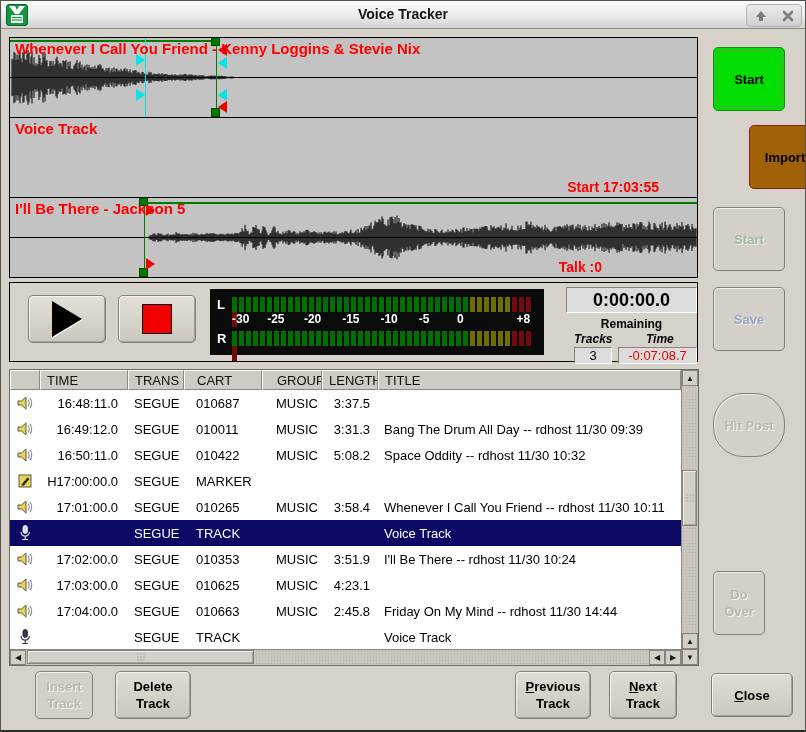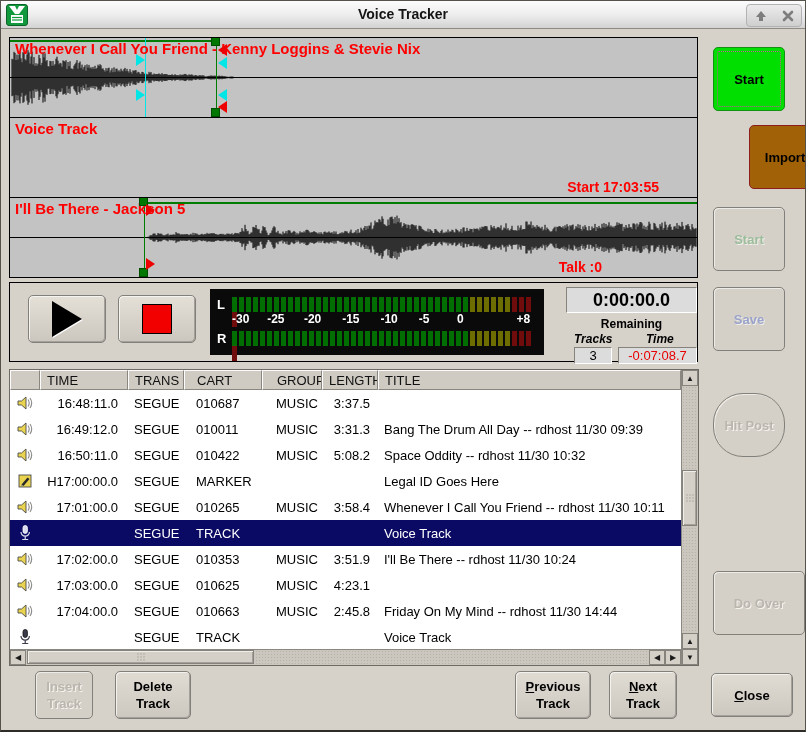--- a/index.html
+++ b/index.html
@@ -100,21 +100,21 @@
   .btn.red{background:#a16207;border:1px solid #8d1d1d;box-shadow:none;margin-left:36px;}
   .btn.disabled{background:#d4d0c8;box-shadow:inset 1px 1px 0 #eeece7;}
   .tint-green{color:#9cbd9c;text-shadow:1px 1px 0 #f2f0ea;}
   .tint-blue{color:#9aa3cb;text-shadow:1px 1px 0 #f2f0ea;}
   .tint-gray{color:#bab6ae;text-shadow:1px 1px 0 #f5f3ee;}
   #btn-start-record{left:712px;top:46px;width:72px;height:64px;}
   #btn-import{left:712px;top:124px;width:72px;height:64px;}
   #btn-start-play{left:712px;top:206px;width:72px;height:64px;}
   #btn-save{left:712px;top:286px;width:72px;height:64px;}
   #btn-hitpost{left:712px;top:392px;width:72px;height:64px;border-radius:30px;}
-  #btn-doover{left:712px;top:570px;width:92px;height:64px;}
+  #btn-doover{left:712px;top:570px;width:52px;height:64px;}
   #btn-insert{left:34px;top:670px;width:58px;height:48px;}
   #btn-delete{left:114px;top:670px;width:76px;height:48px;}
   #btn-previous{left:514px;top:670px;width:76px;height:48px;}
   #btn-next{left:608px;top:670px;width:68px;height:48px;}
   #btn-close{left:710px;top:672px;width:82px;height:44px;}
   u{text-decoration:underline;}
 </style>
 </head>
 <body>
 
@@ -277,21 +277,20 @@
     <rect x="3" y="3" width="12" height="12" fill="#ead34f" stroke="#4a4a4a" stroke-width="0.9"></rect>
     <path d="M5.5 12.5 L11.5 5.5 L13.5 7 L7.5 14 Z" fill="#2a2a2a"></path>
     <path d="M5.5 12.5 L7.5 14 L5 14.8 Z" fill="#8a8a8a"></path>
             </svg>
           </div>
           <div class="c1">H17:00:00.0</div>
           <div class="c2">SEGUE</div>
           <div class="c3">MARKER</div>
           <div class="c4"></div>
           <div class="c5"></div>
-          <div class="c6">Legal ID Goes Here</div>
         </div>
         <div class="trow">
           <div class="c0">
             <svg width="18" height="18" viewBox="0 0 18 18">
     <path d="M2 7 h3.5 L10 3 v12 L5.5 11 H2 Z" fill="#ead34f" stroke="#4a4a4a" stroke-width="0.9"></path>
     <path d="M12 5.5 q2.4 3.5 0 7 M14 4 q3.4 5 0 10" fill="none" stroke="#8a8a8a" stroke-width="1.1"></path>
             </svg>
           </div>
           <div class="c1">17:01:00.0</div>
           <div class="c2">SEGUE</div>

